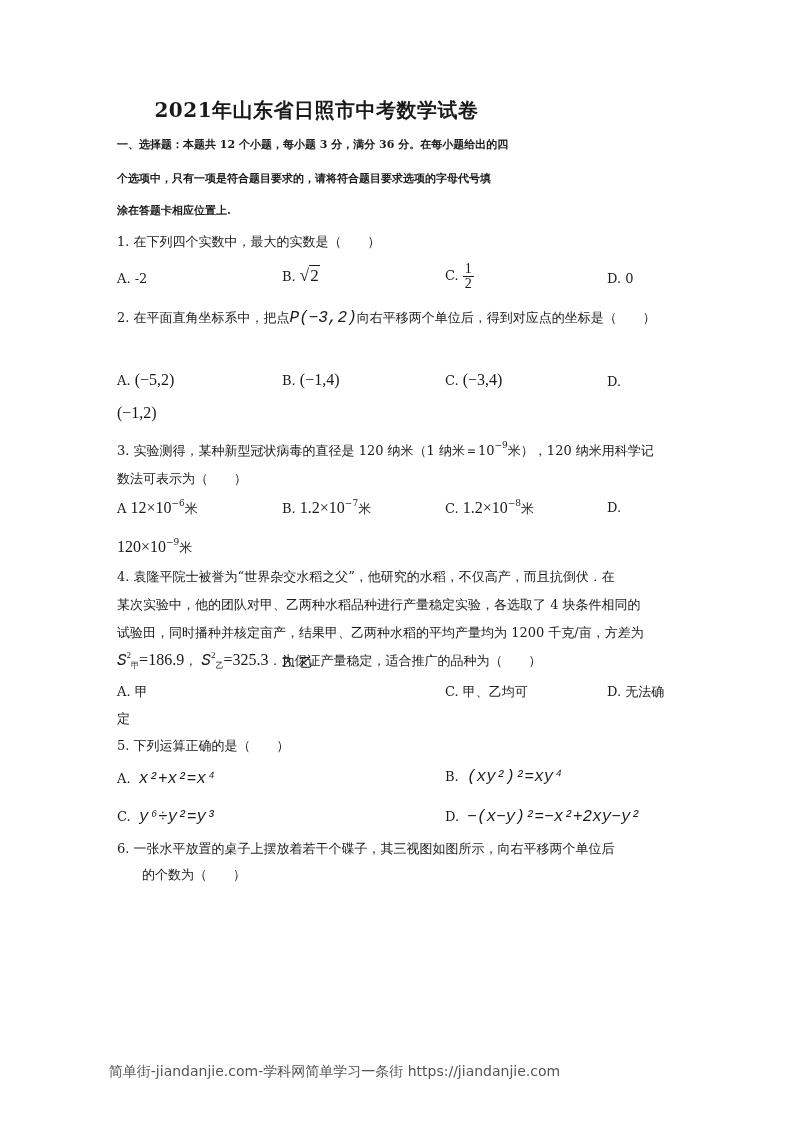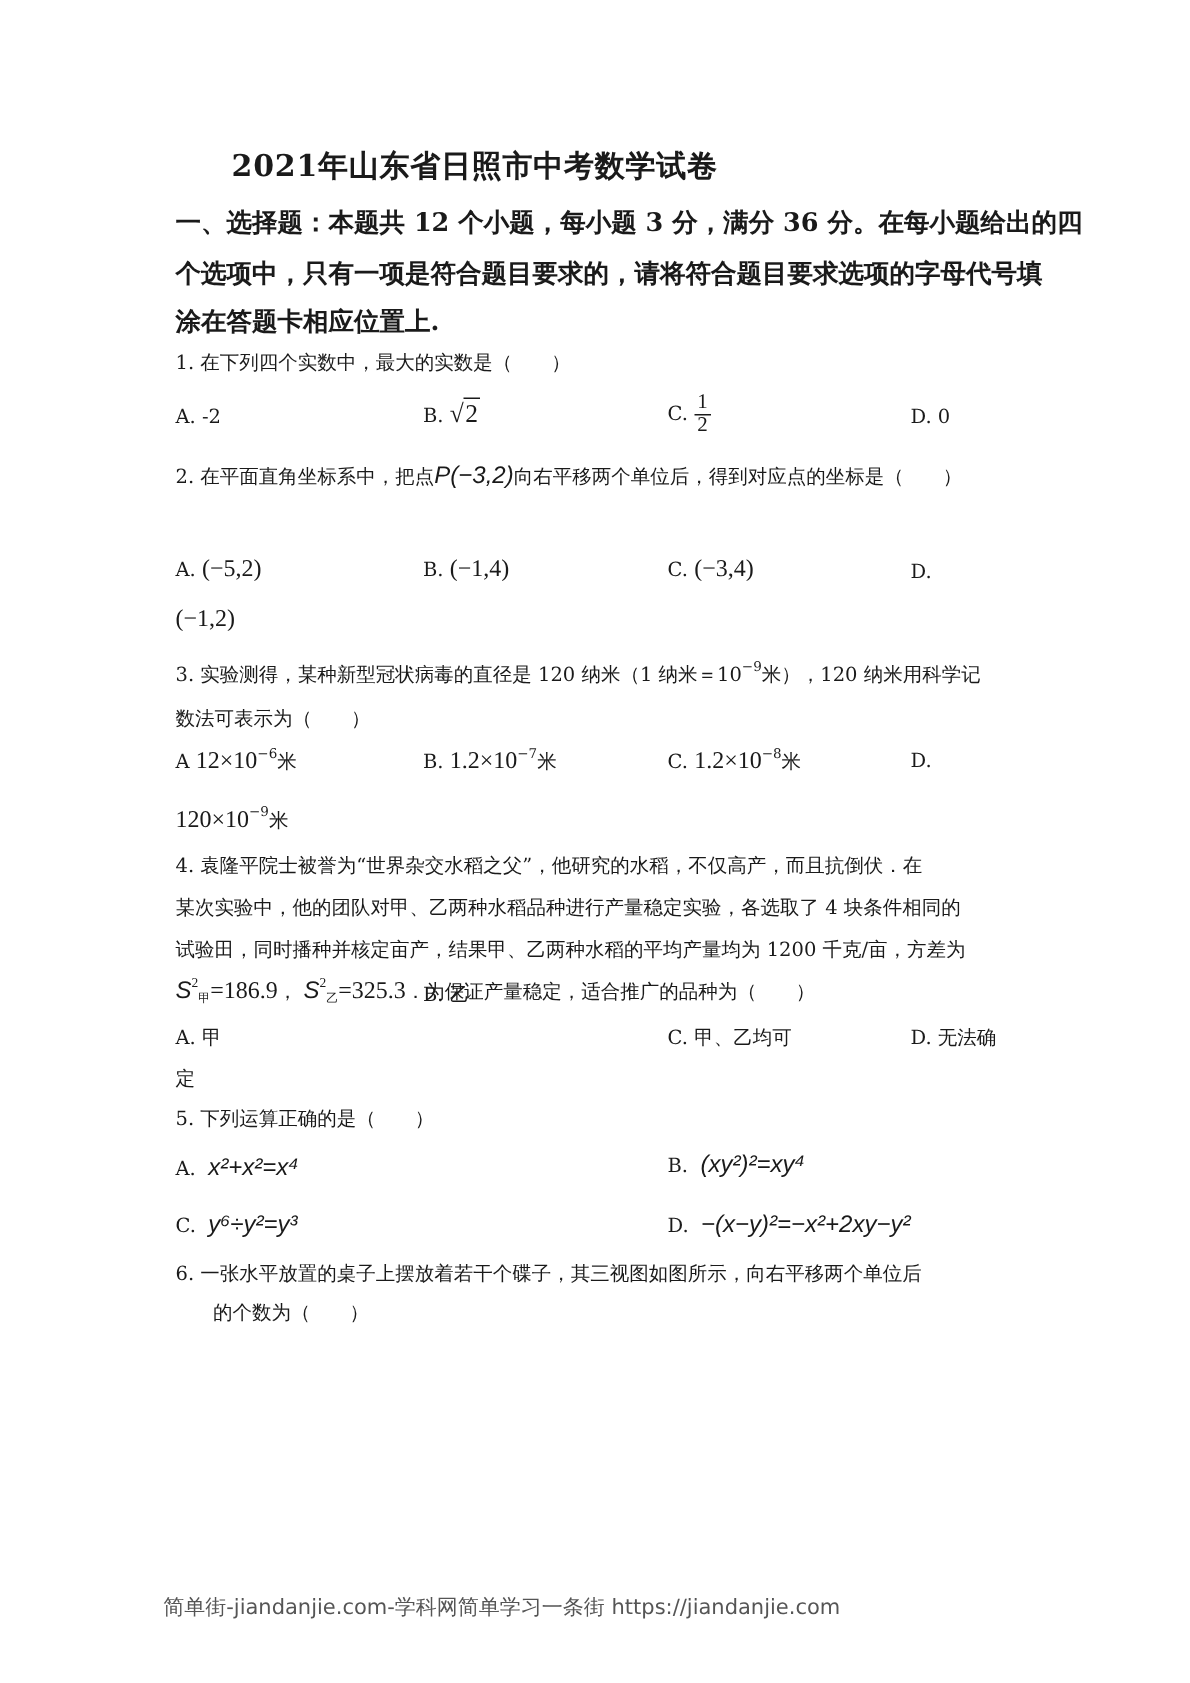--- a/index.html
+++ b/index.html
@@ -1,23 +1,23 @@
 <!DOCTYPE html>
 <html><head>
 <meta charset="utf-8">
 <style>
   html, body { margin:0; padding:0; background:#ffffff; }
   body { width:793px; height:1122px; position:relative; overflow:hidden;
          font-family:"DejaVu Serif","Liberation Serif",serif; color:#1a1a1a; }
   .abs { position:absolute; white-space:nowrap; }
   .title { left:0; width:633px; top:97px; text-align:center; font-size:20px; font-weight:bold; letter-spacing:0.5px; }
-  .sec { left:117px; font-size:17px; font-weight:bold; }
+  .sec { left:117px; font-size:11px; font-weight:bold; }
   .q { left:117px; font-size:13px; }
   .opt { font-size:13px; }
-  .m { font-family:Liberation Sans, sans-serif; font-style:italic; font-size:16px;margin-top:32px; }
+  .m { font-family:Liberation Mono, monospace; font-style:italic; font-size:16px;margin-top:32px; }
   .mn { font-family:"Liberation Serif","DejaVu Serif",serif; font-size:16px; }
   sup { font-size:9px; vertical-align:7px; }
   sub { font-size:8px; vertical-align:-3px; }
   .frac { display:inline-block; vertical-align:middle; text-align:center; font-family:"Liberation Serif",serif; font-size:14px; line-height:14px; }
   .frac .num { display:block; border-bottom:1px solid #1a1a1a; padding:0 2px; }
   .frac .den { display:block; padding:0 2px; }
   .sqrt { font-family:"Liberation Serif",serif; font-size:17px; }
   .sqrt .rad { border-top:1px solid #1a1a1a; padding:0 1px; }
   .footer { left:0; width:669px; top:1063px; text-align:center; font-family:"DejaVu Sans","Liberation Sans",sans-serif; font-size:14px; color:#555; }
 </style>

